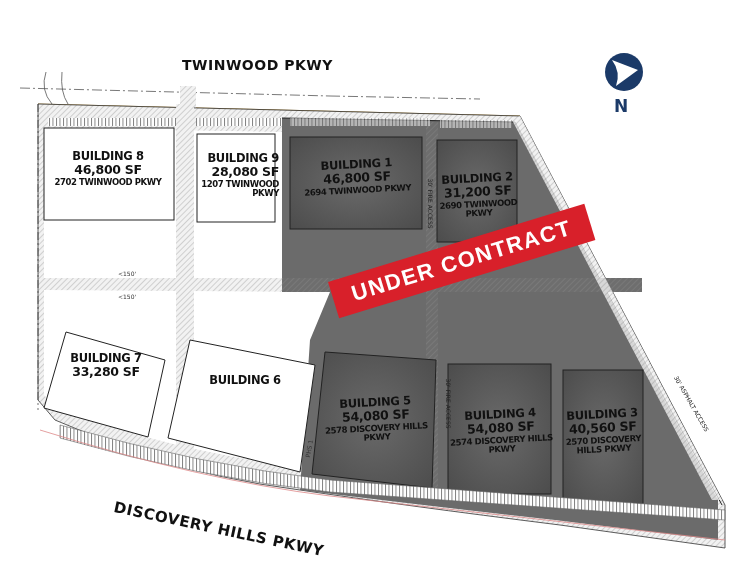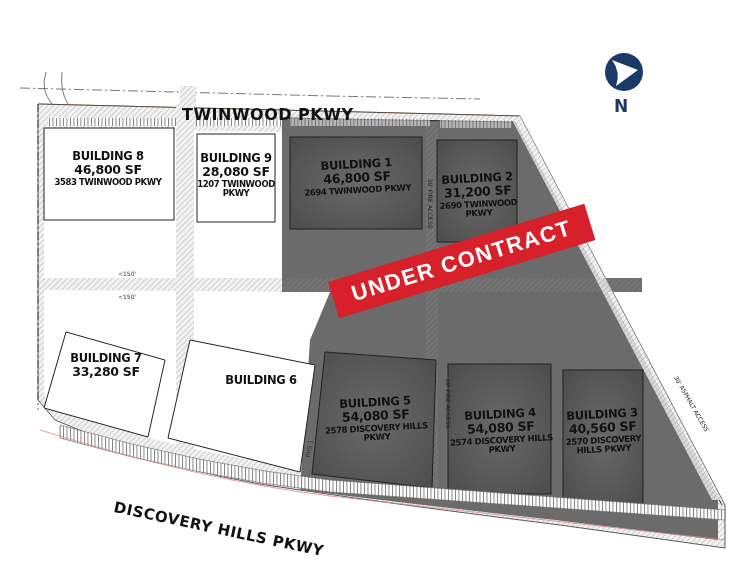--- a/index.html
+++ b/index.html
@@ -86,55 +86,55 @@
   <rect x="437" y="140" width="80" height="102" fill="url(#bldg)" stroke="#222" stroke-width="1"></rect>
   <polygon points="325,352 436,360 432,488 312,474" fill="url(#bldg)" stroke="#222" stroke-width="1"></polygon>
   <rect x="448" y="364" width="103" height="130" fill="url(#bldg)" stroke="#222" stroke-width="1"></rect>
   <rect x="563" y="370" width="80" height="134" fill="url(#bldg)" stroke="#222" stroke-width="1"></rect>
 
   <path d="M60 425 Q200 465 330 480 L725 510 L725 520 L330 492 Q200 478 60 438 Z" fill="url(#stalls)" stroke="#666" stroke-width="0.6"></path>
   <path d="M40 430 Q200 480 330 496 L725 540" stroke="#d88" stroke-width="0.8" fill="none"></path>
   <line x1="38" y1="104" x2="38" y2="410" stroke="#333" stroke-width="0.7" stroke-dasharray="8 3 2 3"></line>
 </svg>
 
-<div class="road" style="left:182px; top:57px; font-size:16px;margin-top:48px;">TWINWOOD PKWY</div>
+<div class="road" style="left:182px; top:57px; font-size:14px;">TWINWOOD PKWY</div>
 <div class="road" style="left:116px; top:498px; font-size:15px; transform: rotate(12deg); transform-origin: 0 0;">DISCOVERY HILLS PKWY</div>
 
 <div class="small" style="left:118px; top:270px;">&lt;150'</div>
 <div class="small" style="left:118px; top:293px;">&lt;150'</div>
 <div class="small" style="left:405px; top:200px; transform: rotate(90deg); color:#222;">30' FIRE ACCESS</div>
 <div class="small" style="left:423px; top:400px; transform: rotate(90deg); color:#222;">30' FIRE ACCESS</div>
 <div class="small" style="left:660px; top:400px; transform: rotate(60deg); color:#222;">30' ASPHALT ACCESS</div>
 <div class="small" style="left:300px; top:445px; transform: rotate(-80deg);">PHS 1</div>
 
 <div class="lbl" style="left:44px; top:150px; width:128px;">
   <div class="name">BUILDING 8</div>
   <div class="sf">46,800 SF</div>
-  <div class="addr">3583 TWINWOOD PKWY</div>
+  <div class="addr">2702 TWINWOOD PKWY</div>
 </div>
-<div class="lbl" style="left:193px; top:152px; width:86px;">
+<div class="lbl" style="left:193px; top:152px; width:86px;text-align:right;">
   <div class="name">BUILDING 9</div>
   <div class="sf">28,080 SF</div>
   <div class="addr">1207 TWINWOOD PKWY</div>
 </div>
 <div class="lbl" style="left:292px; top:158px; width:130px; transform: rotate(-3deg);">
   <div class="name">BUILDING 1</div>
   <div class="sf">46,800 SF</div>
   <div class="addr">2694 TWINWOOD PKWY</div>
 </div>
 <div class="lbl" style="left:435px; top:172px; width:86px; transform: rotate(-3deg);">
   <div class="name">BUILDING 2</div>
   <div class="sf">31,200 SF</div>
   <div class="addr">2690 TWINWOOD PKWY</div>
 </div>
 <div class="lbl" style="left:46px; top:352px; width:120px;">
   <div class="name">BUILDING 7</div>
   <div class="sf">33,280 SF</div>
 </div>
-<div class="lbl" style="left:196px; top:374px; width:130px;">
+<div class="lbl" style="left:180px; top:374px; width:130px;">
   <div class="name">BUILDING 6</div>
 </div>
 <div class="lbl" style="left:318px; top:396px; width:116px; transform: rotate(-3deg);">
   <div class="name">BUILDING 5</div>
   <div class="sf">54,080 SF</div>
   <div class="addr">2578 DISCOVERY HILLS PKWY</div>
 </div>
 <div class="lbl" style="left:446px; top:408px; width:110px; transform: rotate(-3deg);">
   <div class="name">BUILDING 4</div>
   <div class="sf">54,080 SF</div>

